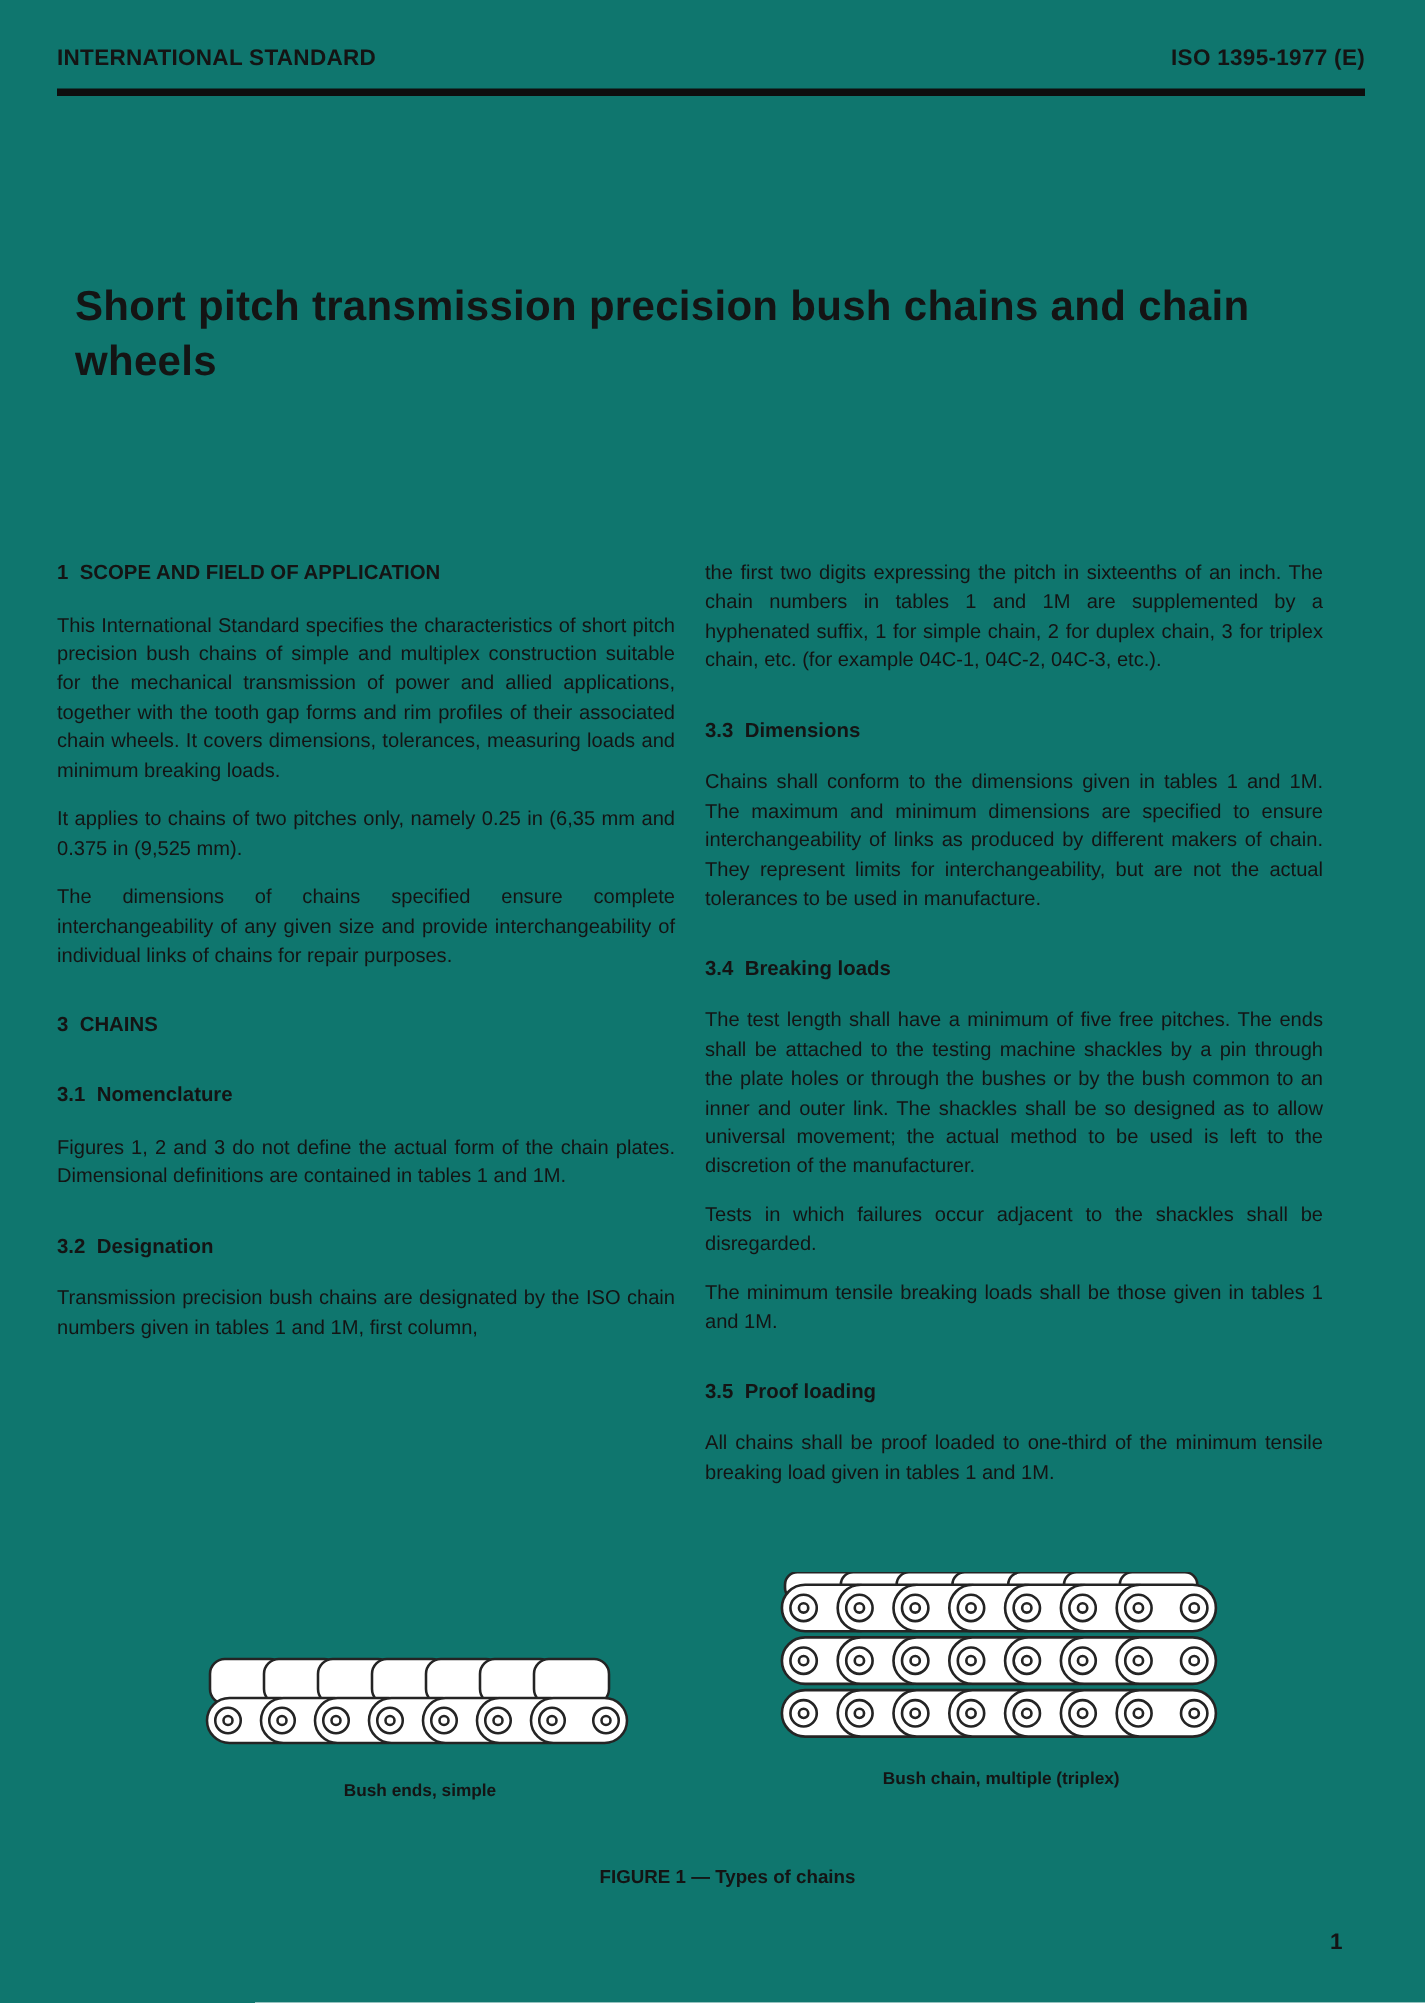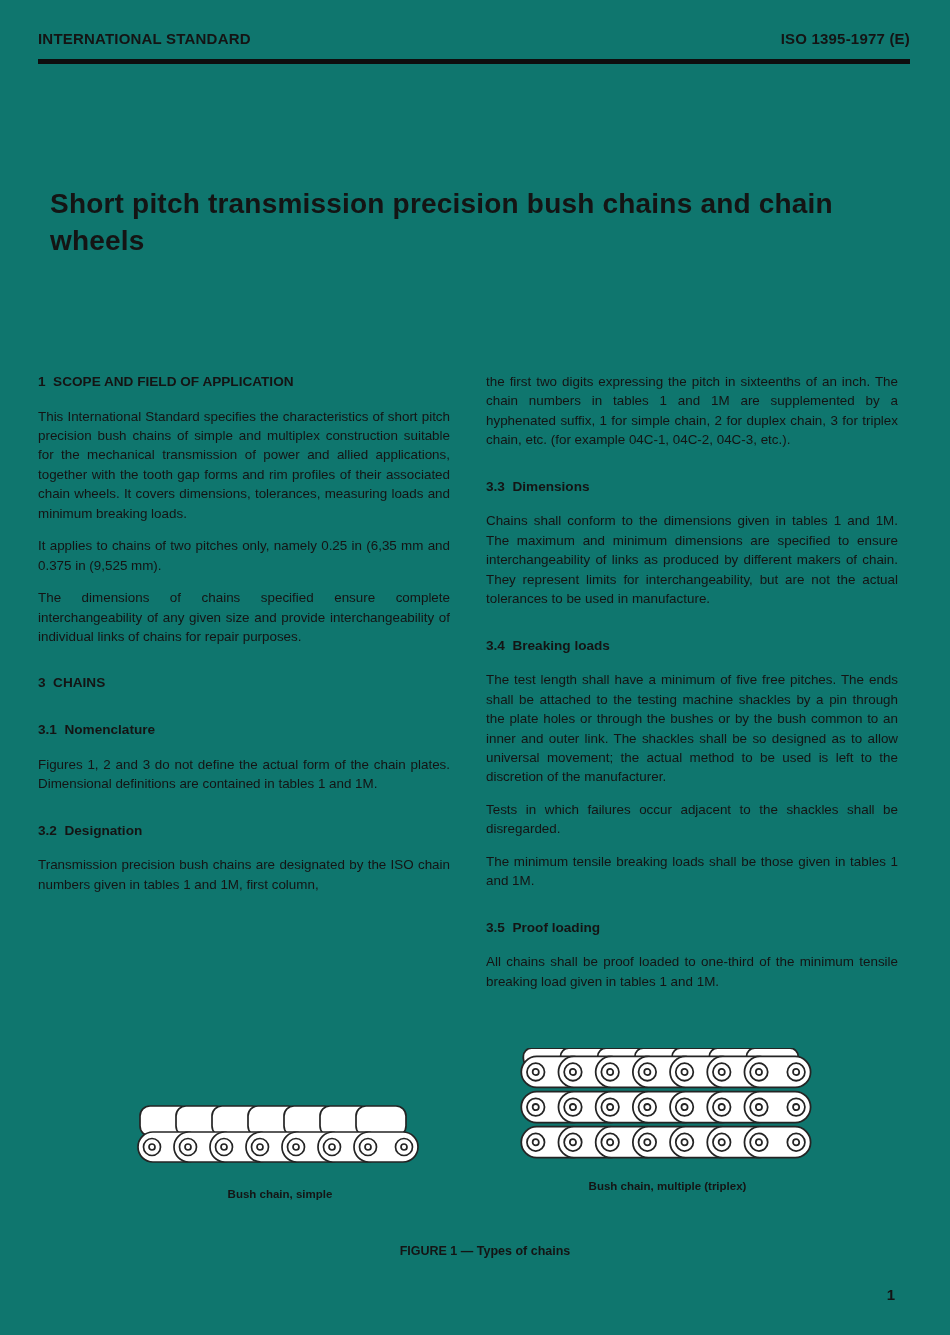--- a/index.html
+++ b/index.html
@@ -31,21 +31,21 @@
   .title {
     font-size: 28px;
     font-weight: 700;
     line-height: 1.32;
     letter-spacing: 0.2px;
     margin: 122px 0 0 12px;
     max-width: 830px;
   }
   .columns {
     display: flex;
-    gap: 36px;
+    gap: 20px;
     margin-top: 112px;
   }
   .col {
     width: 412px;
     font-size: 13.4px;
     line-height: 1.45;
     text-align: justify;
   }
   .col p { margin: 0 0 13px 0; }
   h2.sec {
@@ -182,21 +182,21 @@
         <use href="#s-link" x="238"></use>
       <use href="#s-pin" x="22"></use>
         <use href="#s-pin" x="58"></use>
         <use href="#s-pin" x="94"></use>
         <use href="#s-pin" x="130"></use>
         <use href="#s-pin" x="166"></use>
         <use href="#s-pin" x="202"></use>
         <use href="#s-pin" x="238"></use>
         <use href="#s-pin" x="274"></use>
     </svg>
-    <figcaption class="fig-caption">Bush chain, simple</figcaption>
+    <figcaption class="fig-caption">Bush ends, simple</figcaption>
   </figure>
 
   <figure class="fig-multiple" style="margin:0">
     <svg class="chain-svg" viewBox="0 0 300 108" aria-hidden="true">
       <defs>
         <g id="t-hump">
             <rect x="-12" y="0" width="50" height="18" rx="8"></rect>
           </g>
         <g id="t-link">
             <rect x="-14" y="0" width="64" height="30" rx="15"></rect>

